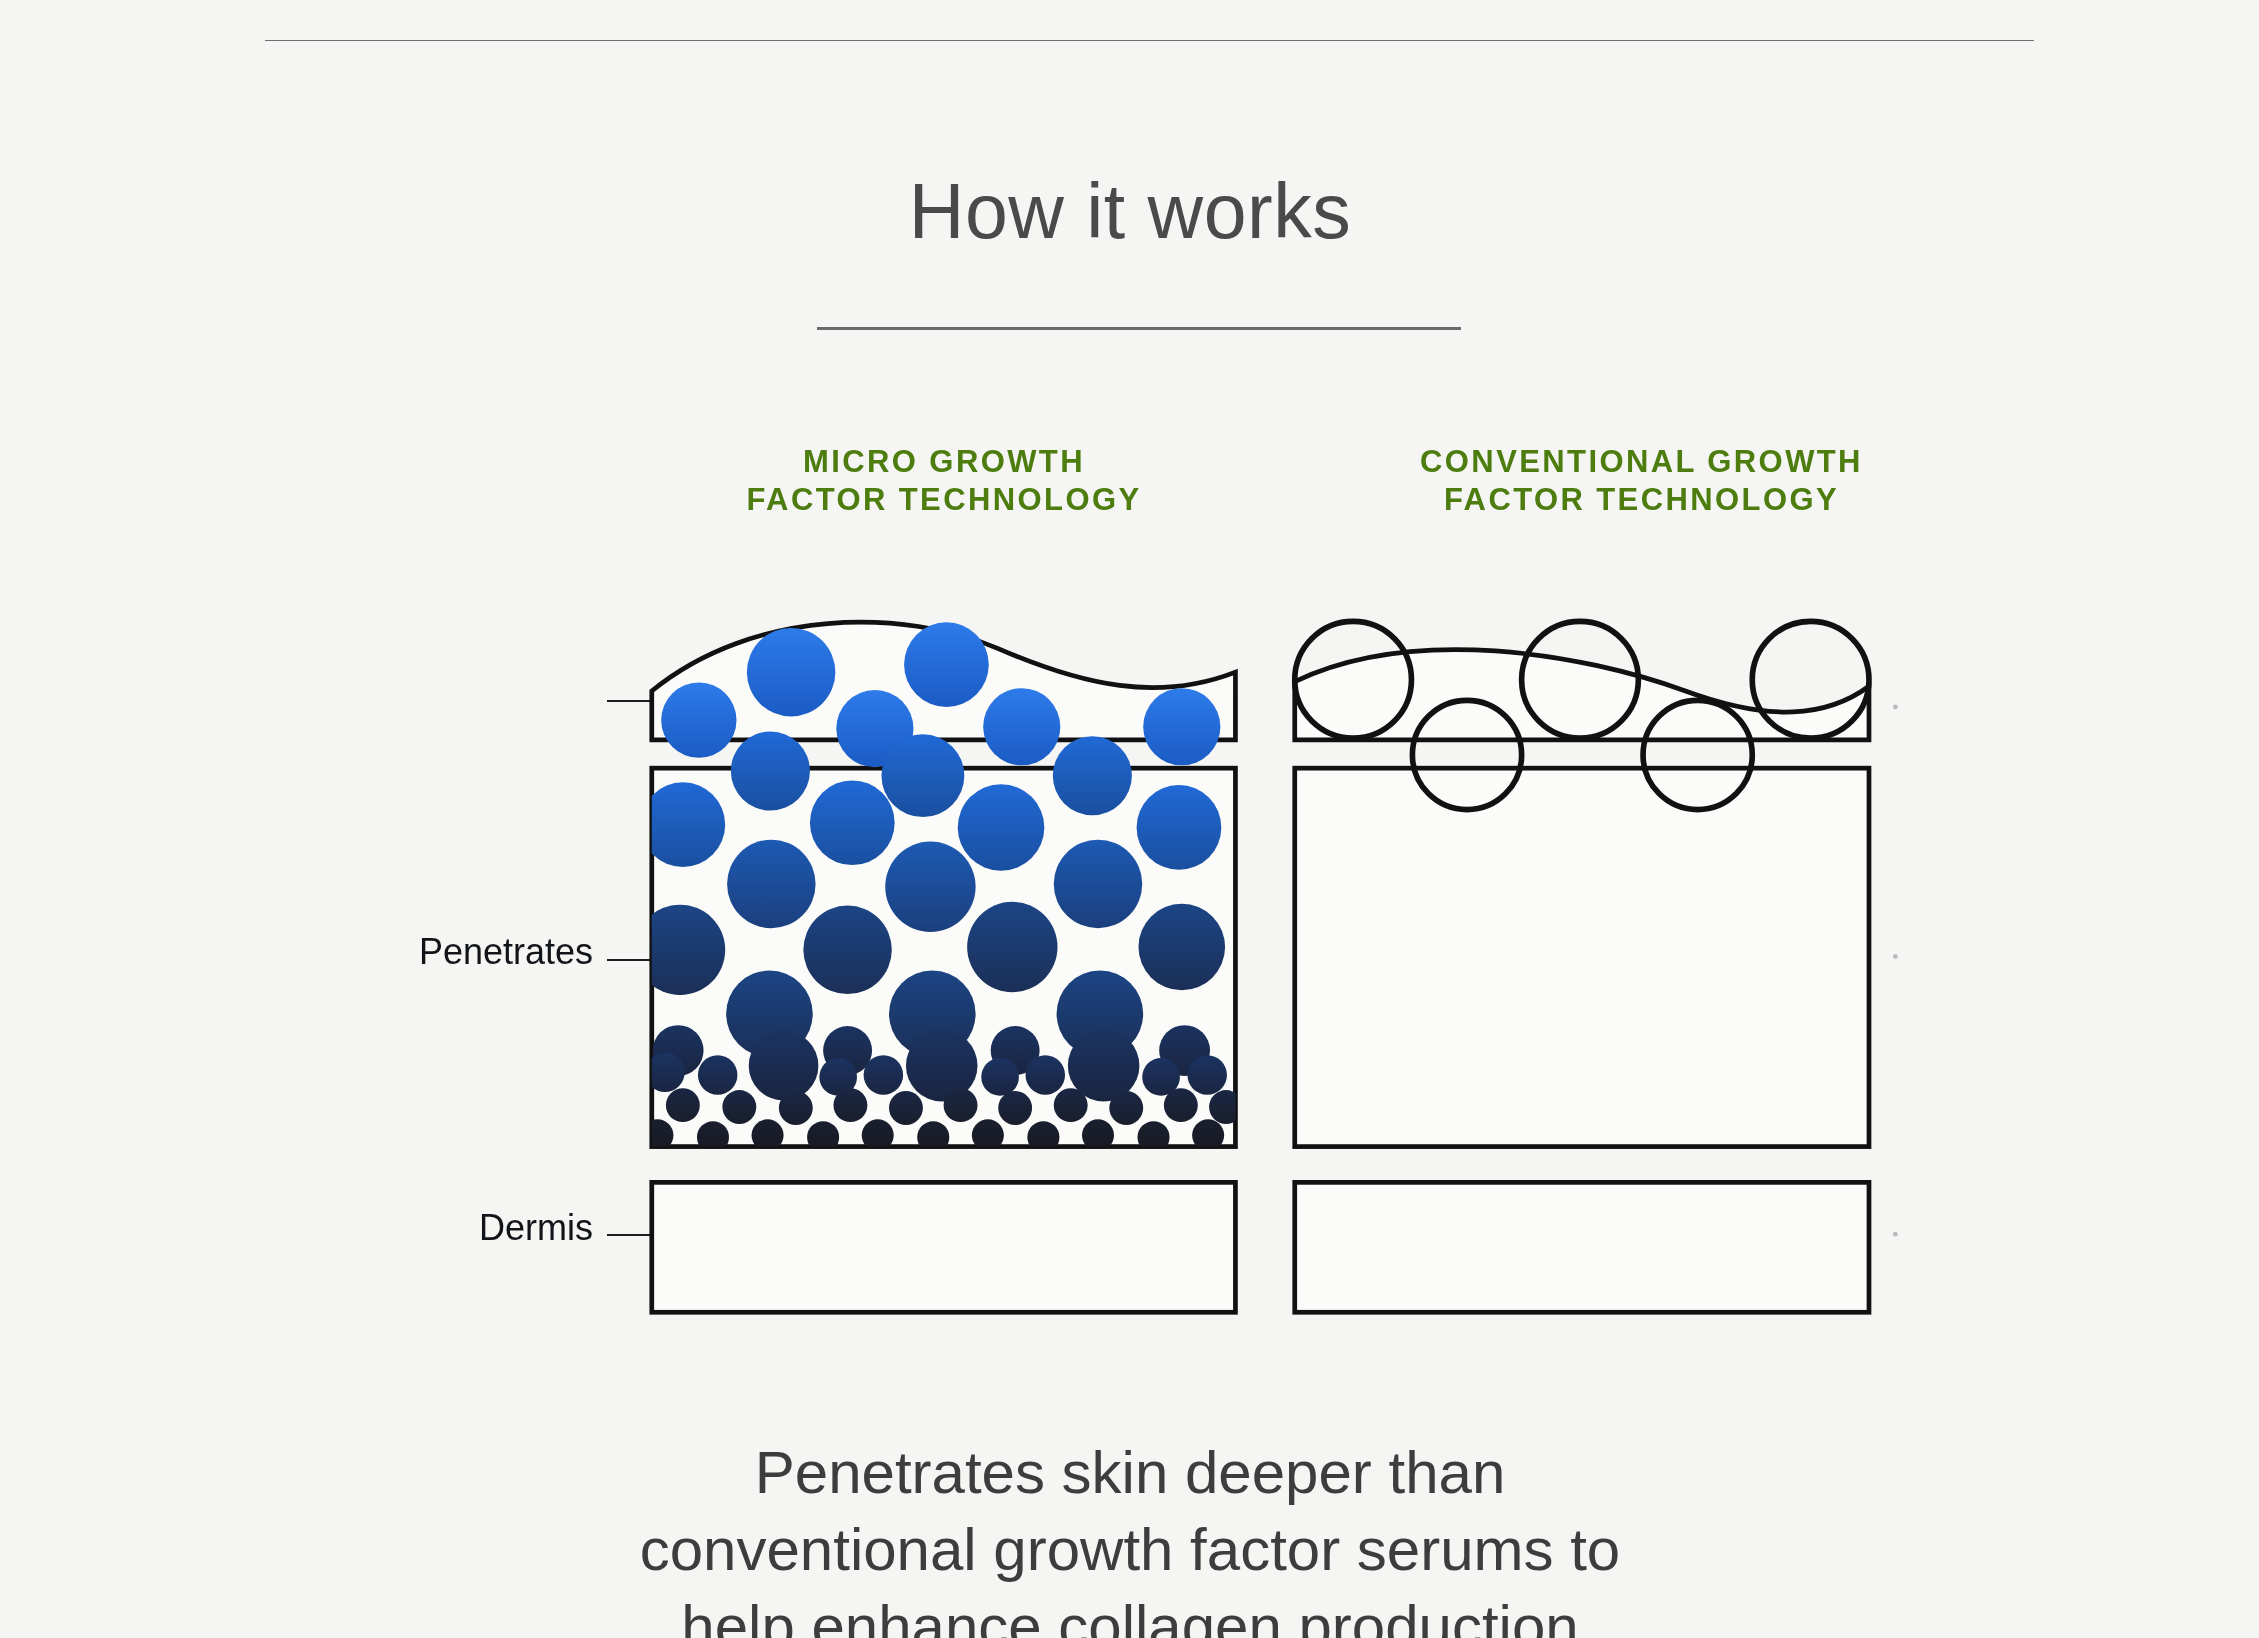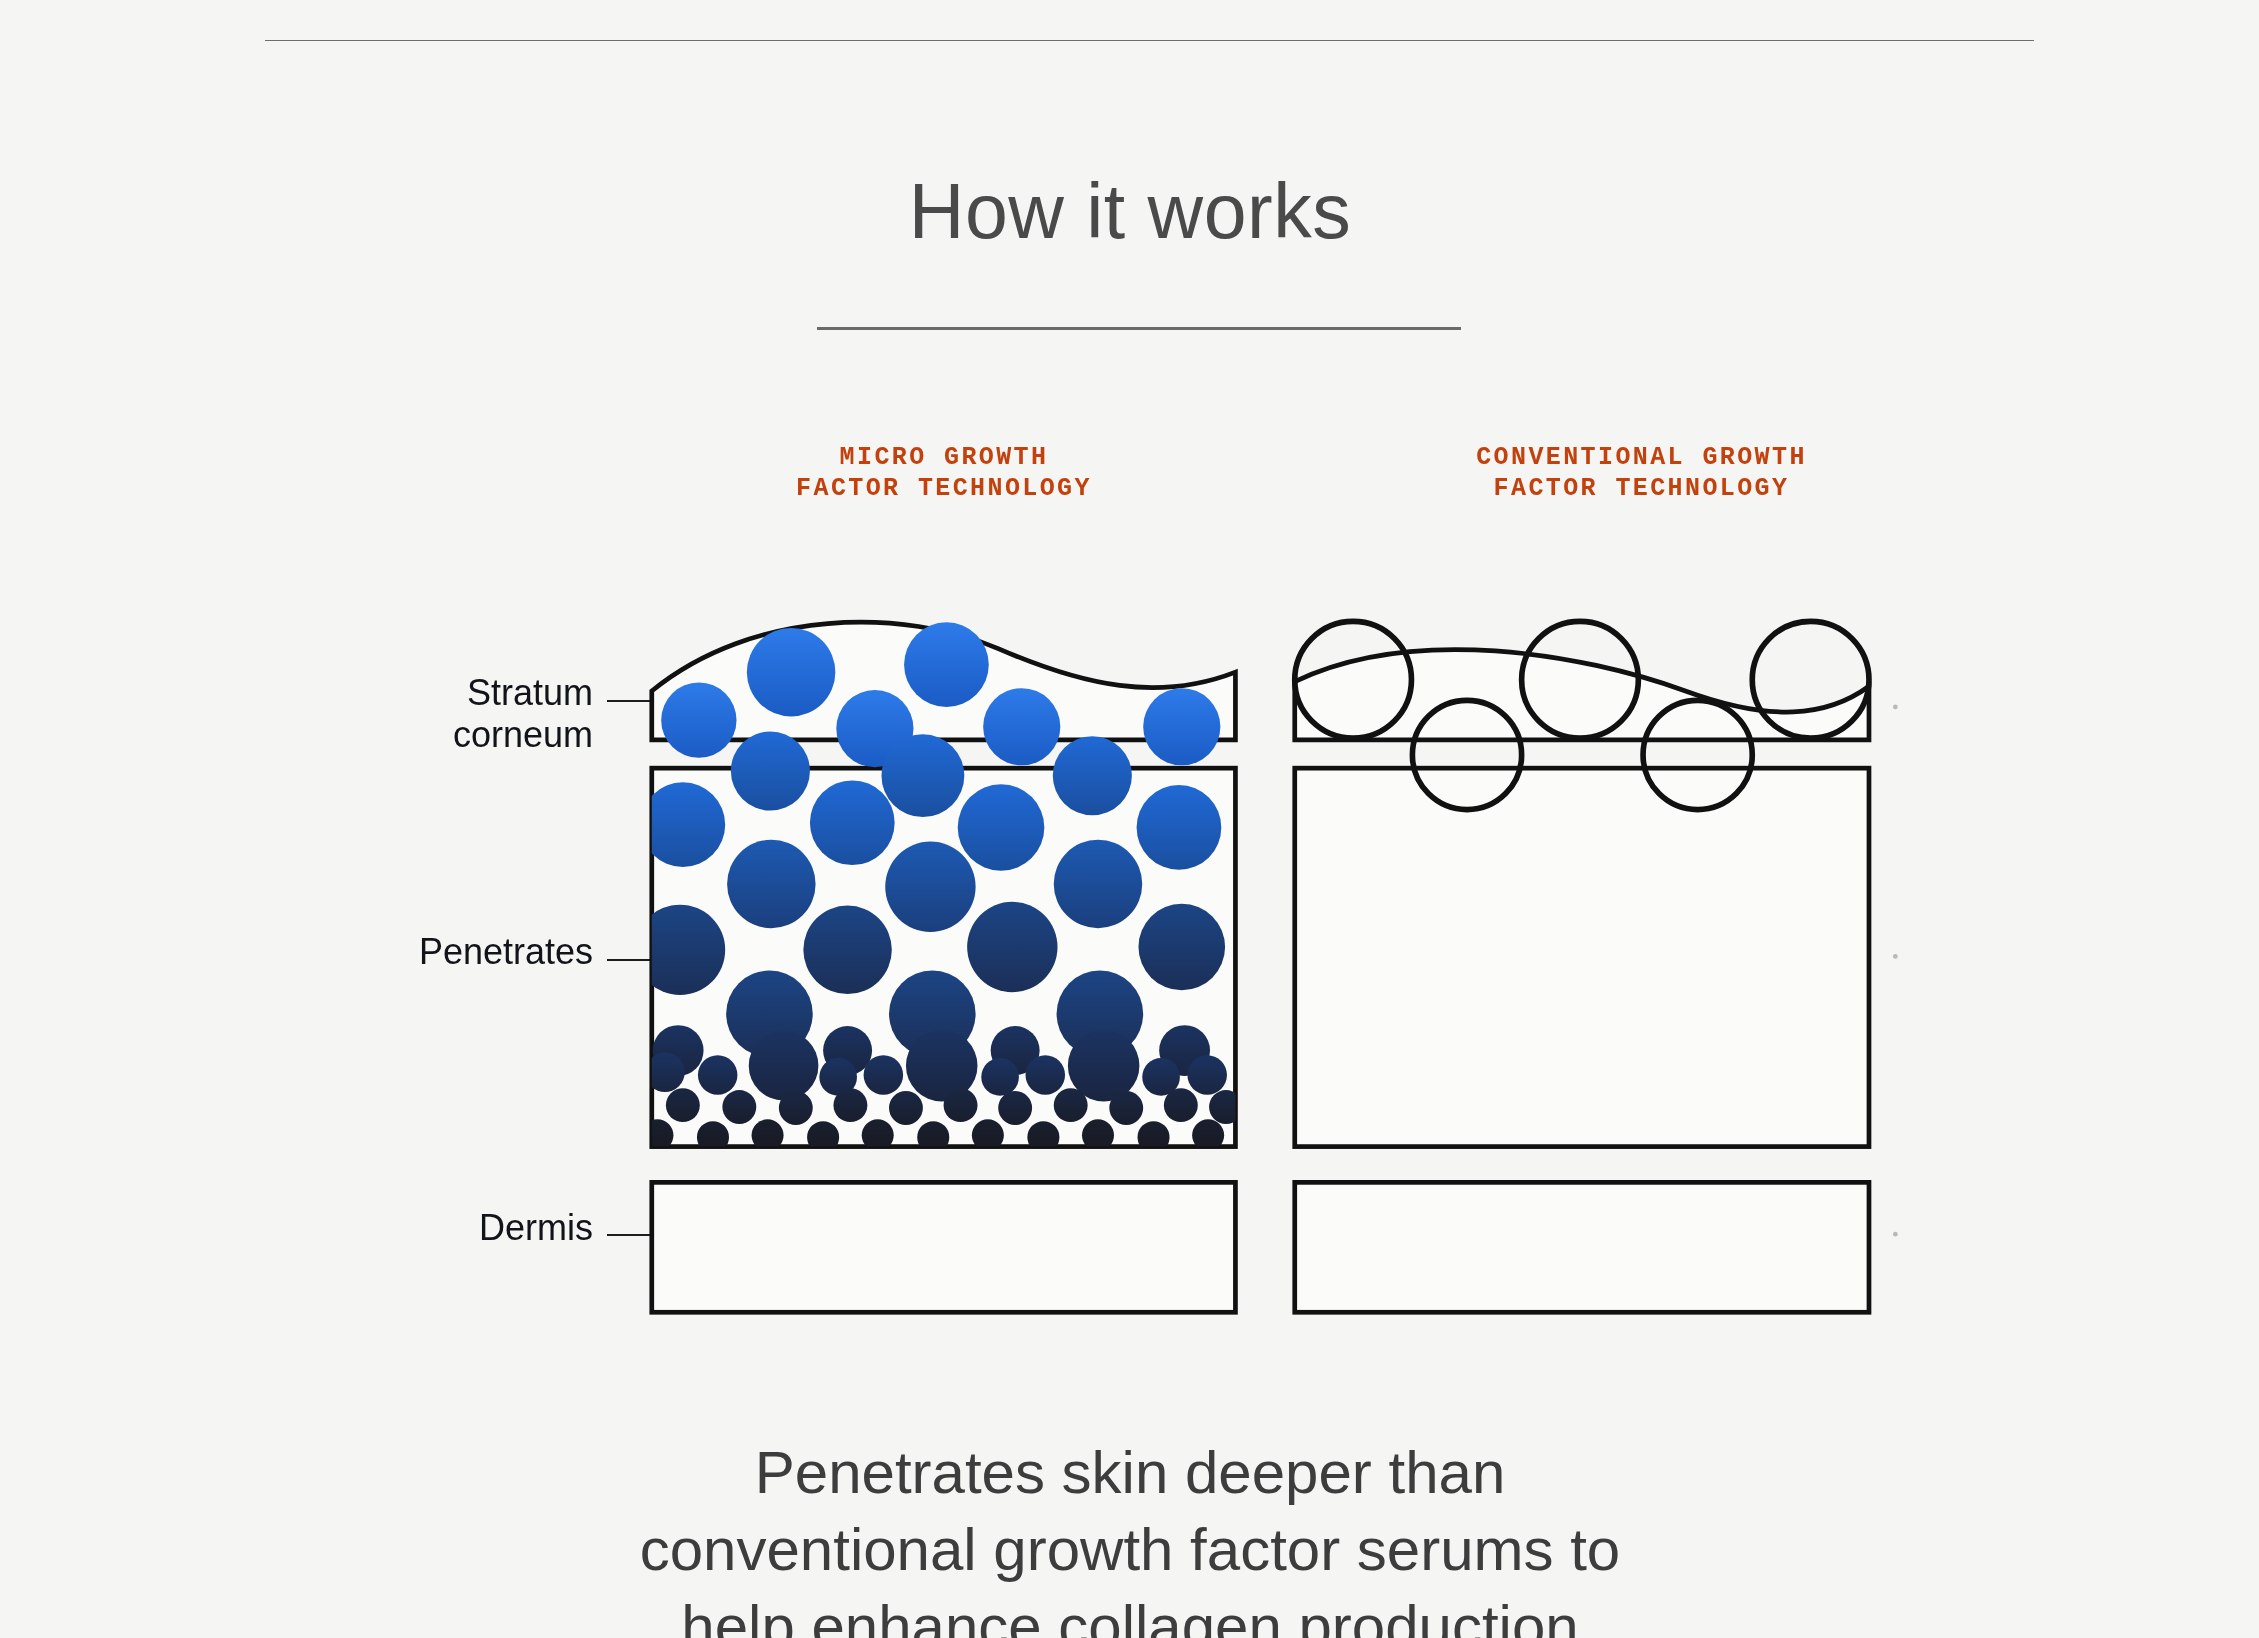--- a/index.html
+++ b/index.html
@@ -51,29 +51,28 @@
     left: 817px;
     top: 295px;
     width: 644px;
     height: 2.8px;
     background: #6a6a6a;
   }
 
   
   .col-head {
     position: absolute;
-    font-size: 25px;
+    font-size: 31px;
     line-height: 1.22;
     font-weight: 700;
-    color: #c2410c;
+    color: #4d7c0f;
     letter-spacing: 2.4px;
     text-align: center;
     text-transform: uppercase;
     white-space: pre-line;
-    font-family: Liberation Mono, monospace;
   }
   .col-head.left  { left: 652px;  top: 411px; width: 584px; }
   .col-head.right { left: 1340px; top: 411px; width: 603px; }
 
   
   .layer-label {
     position: absolute;
     text-align: right;
     font-size: 36px;
     line-height: 1.18;
@@ -125,22 +124,20 @@
   <div class="top-rule"></div>
 
   <div class="title">How it works</div>
   <div class="title-rule"></div>
 
   <div class="col-head left">MICRO GROWTH
 FACTOR TECHNOLOGY</div>
   <div class="col-head right">CONVENTIONAL GROWTH
 FACTOR TECHNOLOGY</div>
 
-  <div class="layer-label lbl-stratum">Stratum
-corneum</div>
   <div class="layer-label lbl-epidermis">Penetrates</div>
   <div class="layer-label lbl-dermis">Dermis</div>
 
   <div class="leader-abs leader-stratum"></div>
   <div class="leader-abs leader-epidermis"></div>
   <div class="leader-abs leader-dermis"></div>
 
   <svg class="diagram" viewBox="0 0 2400 1740">
     <defs>
 

